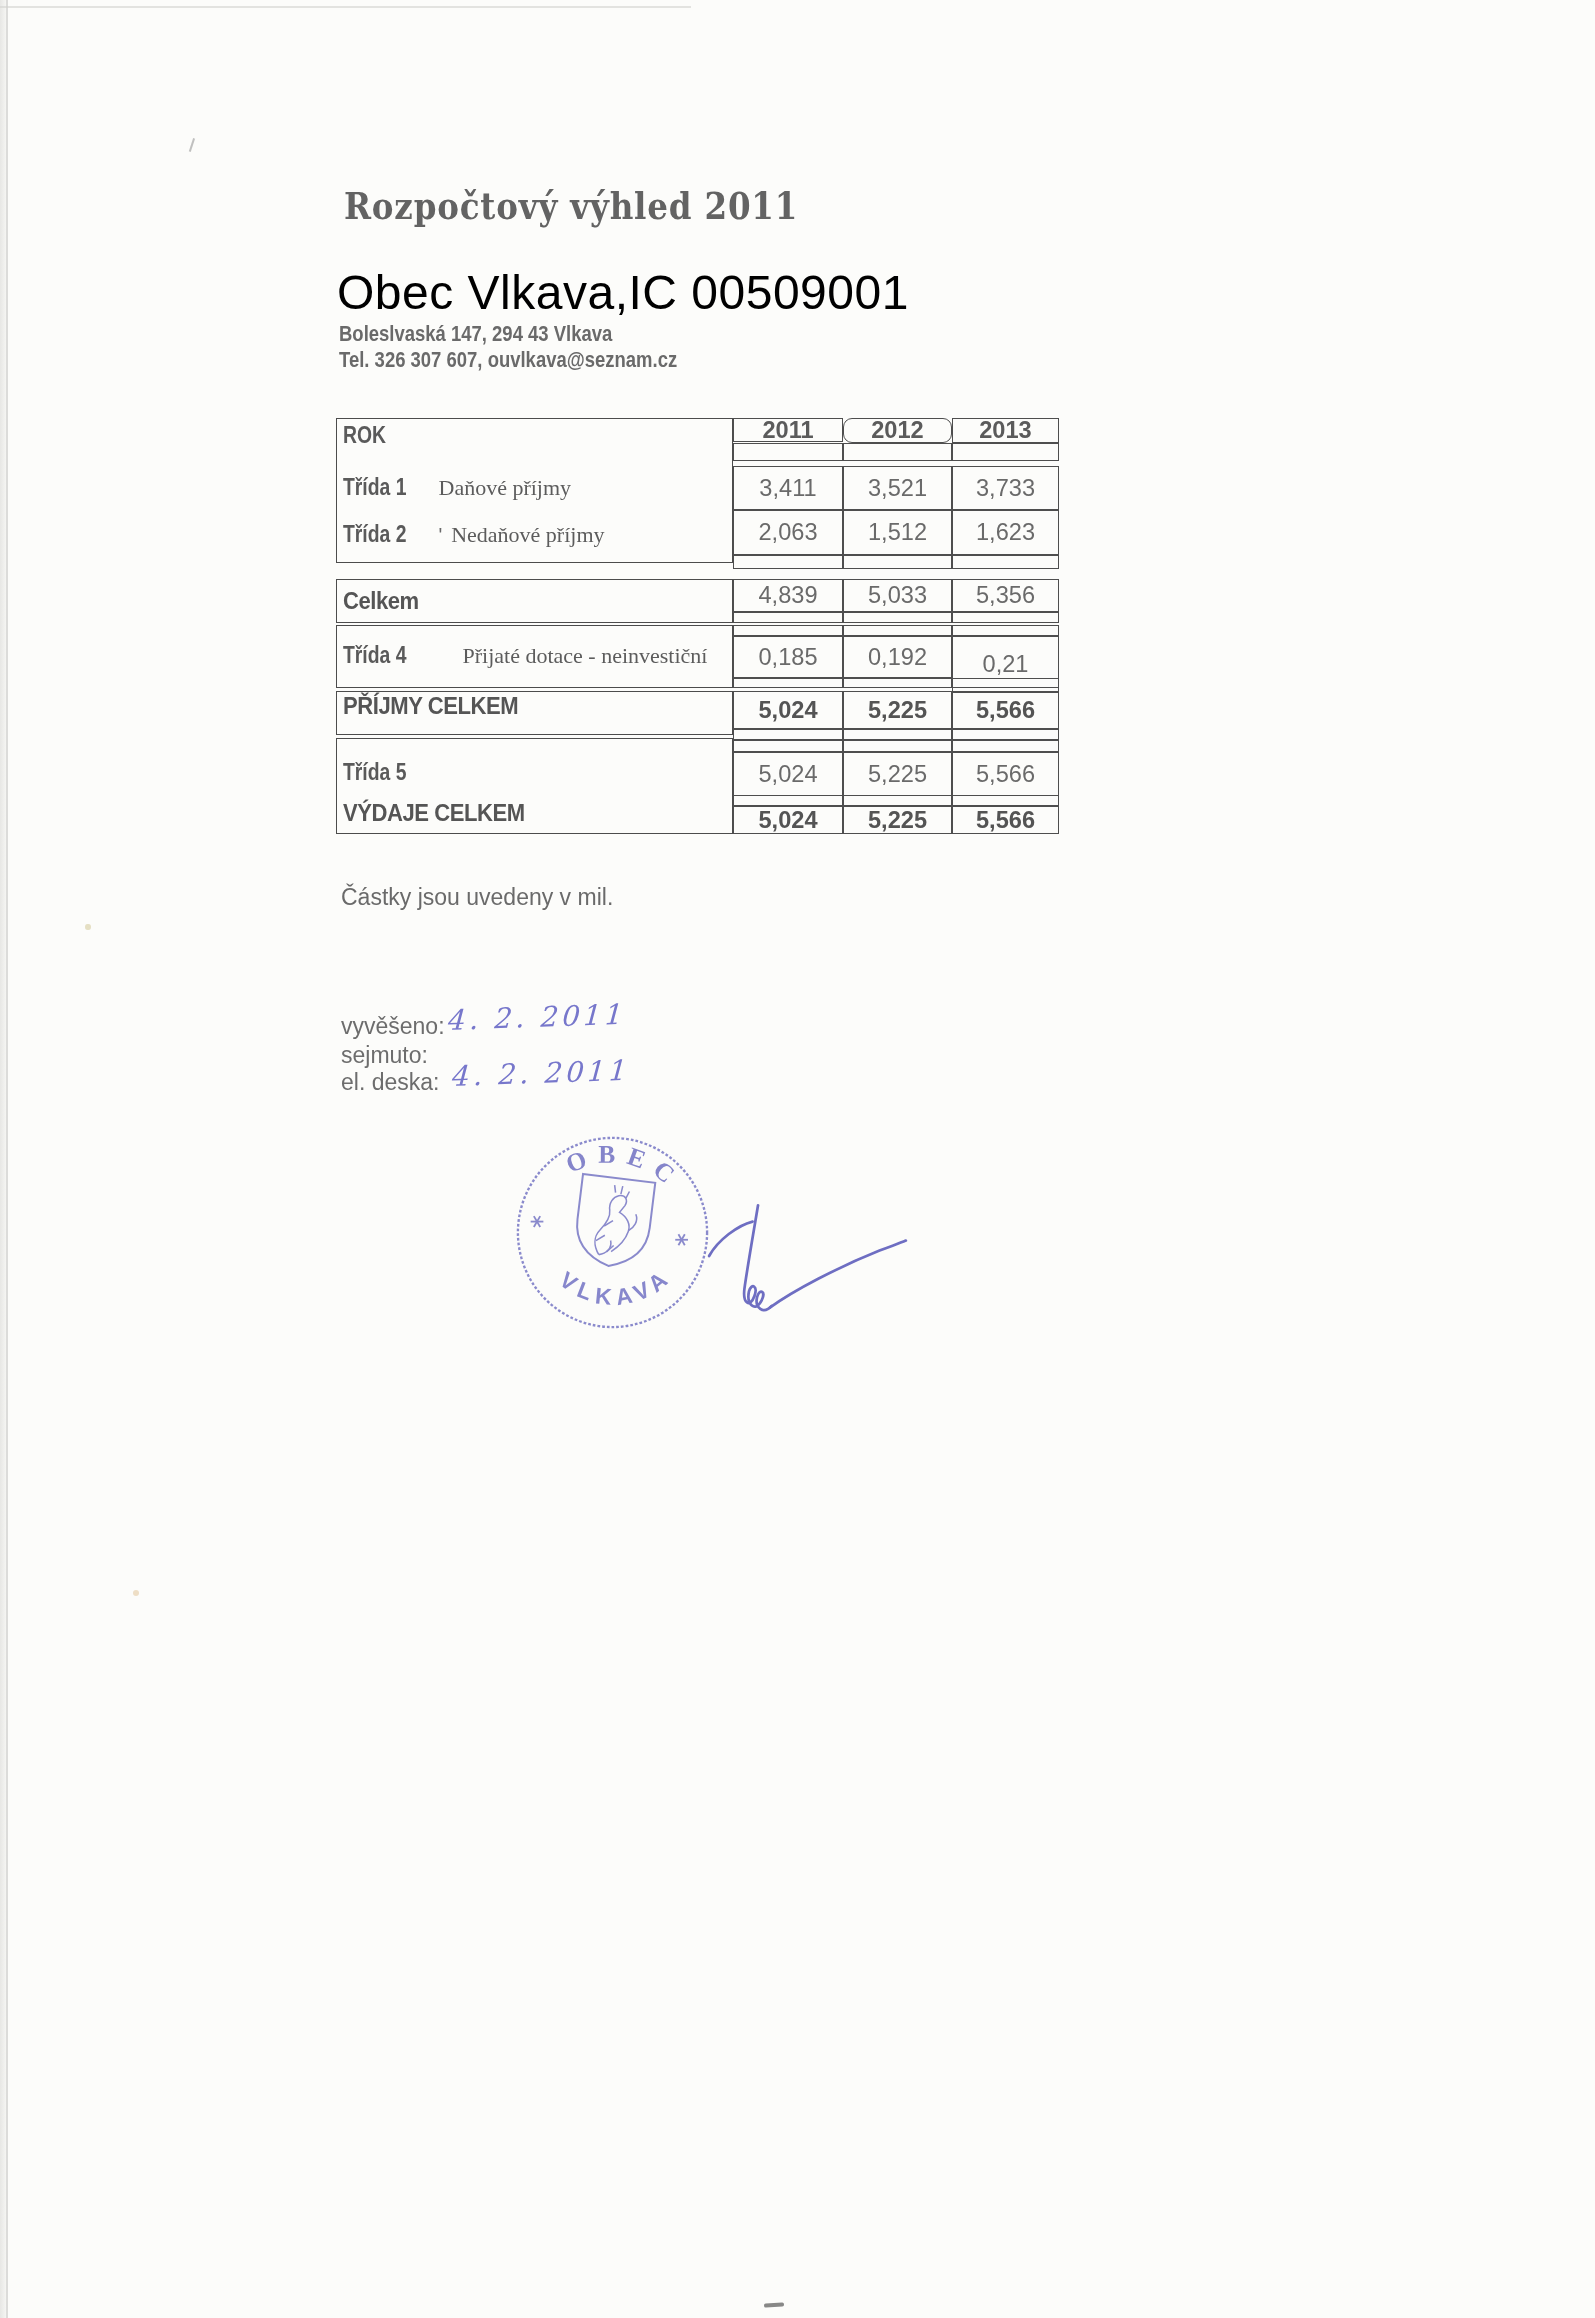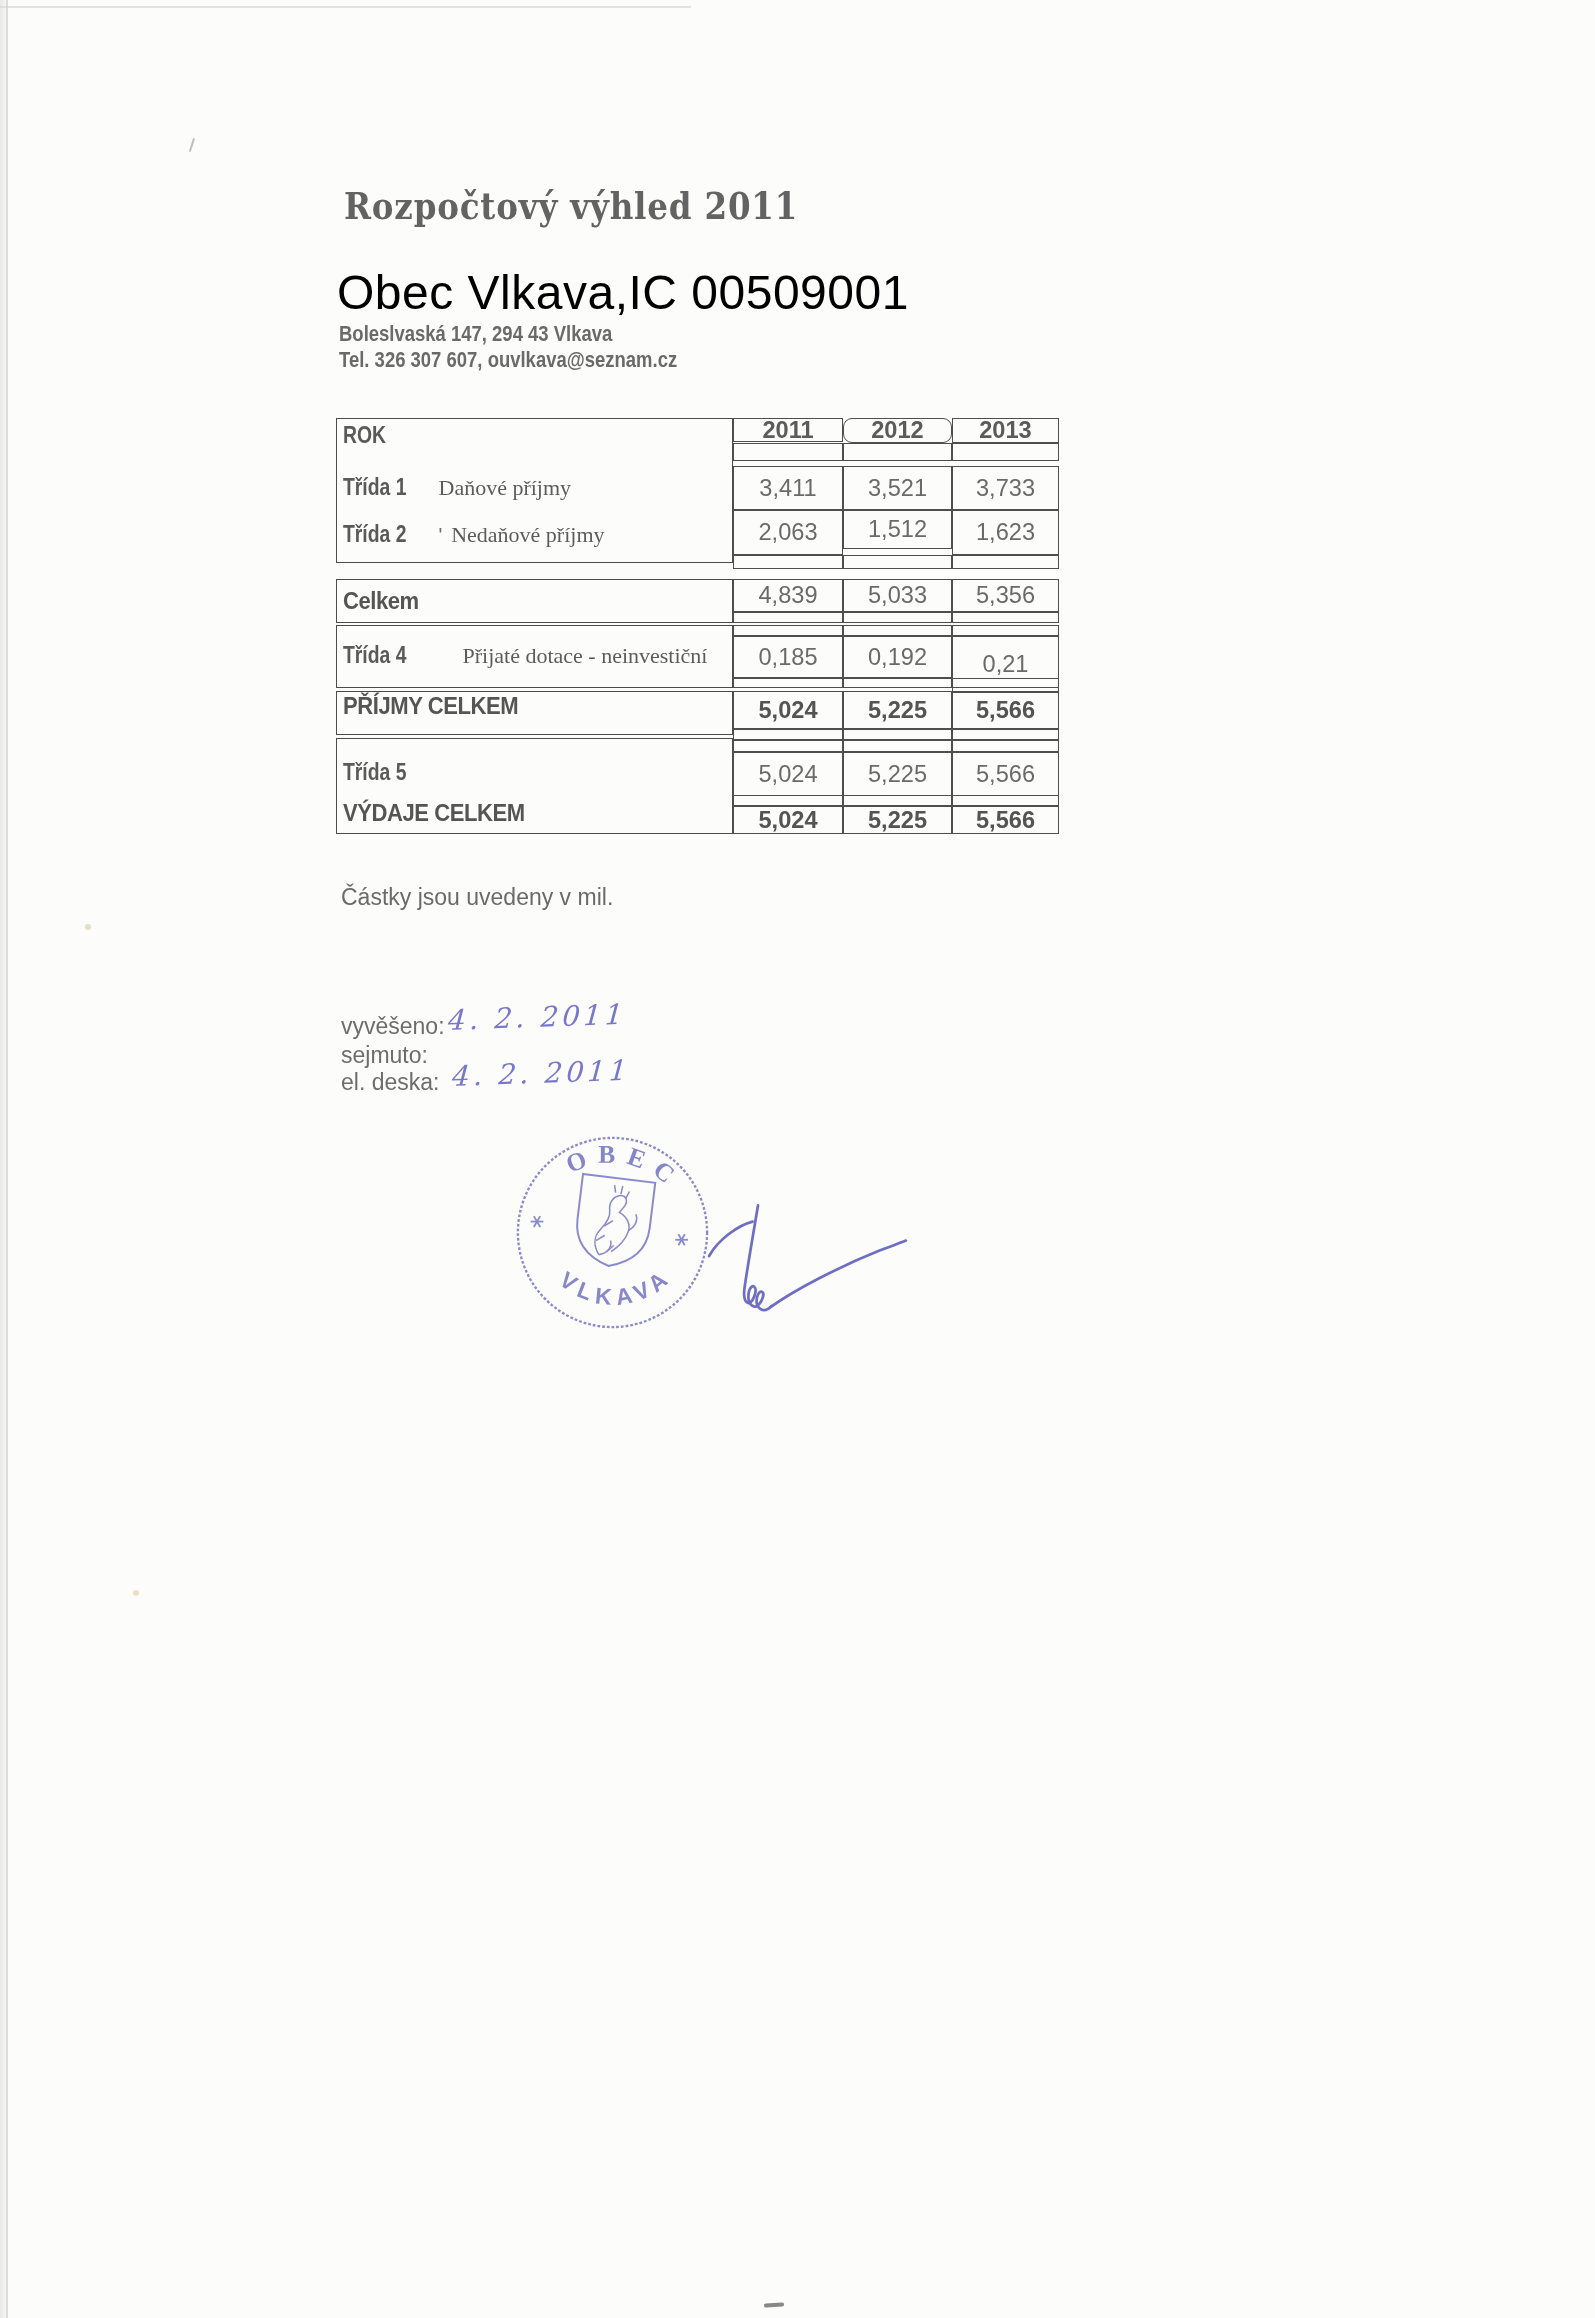--- a/index.html
+++ b/index.html
@@ -150,21 +150,21 @@
     <div class="cell col1 b" style="top:273px; height:38px;">5,024</div>
     <div class="cell col1" style="top:311px; height:11px;"></div>
     <div class="cell col1" style="top:322px; height:11.8px;"></div>
     <div class="cell col1" style="top:334px; height:44px;">5,024</div>
     <div class="cell col1" style="top:377px; height:11px;"></div>
     <div class="cell col1 b" style="top:388px; height:28px;">5,024</div>
 
     <div class="cell col2 hd" style="top:0; height:24.5px;border-radius:9px;">2012</div>
     <div class="cell col2" style="top:24.5px; height:18px;"></div>
     <div class="cell col2" style="top:48px; height:44px;">3,521</div>
-    <div class="cell col2" style="top:92px; height:39px;">1,512</div>
+    <div class="cell col2" style="top:92px; height:45px;">1,512</div>
     <div class="cell col2" style="top:137px; height:13.6px;"></div>
     <div class="cell col2" style="top:161px; height:33px;">5,033</div>
     <div class="cell col2" style="top:194px; height:11px;"></div>
     <div class="cell col2" style="top:207px; height:11px;"></div>
     <div class="cell col2" style="top:218px; height:42px;">0,192</div>
     <div class="cell col2" style="top:260px; height:10px;"></div>
     <div class="cell col2 b" style="top:273px; height:38px;">5,225</div>
     <div class="cell col2" style="top:311px; height:11px;"></div>
     <div class="cell col2" style="top:322px; height:11.8px;"></div>
     <div class="cell col2" style="top:334px; height:44px;">5,225</div>

